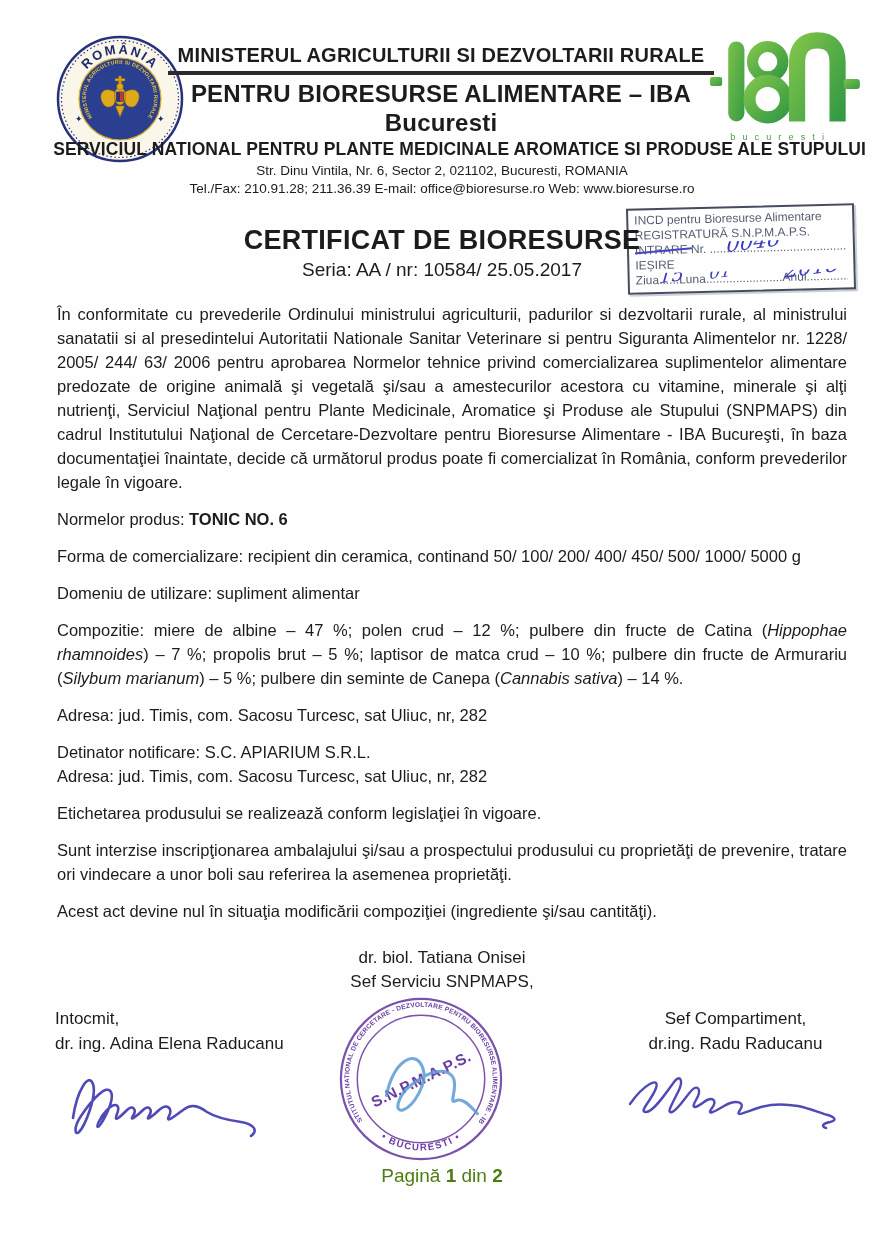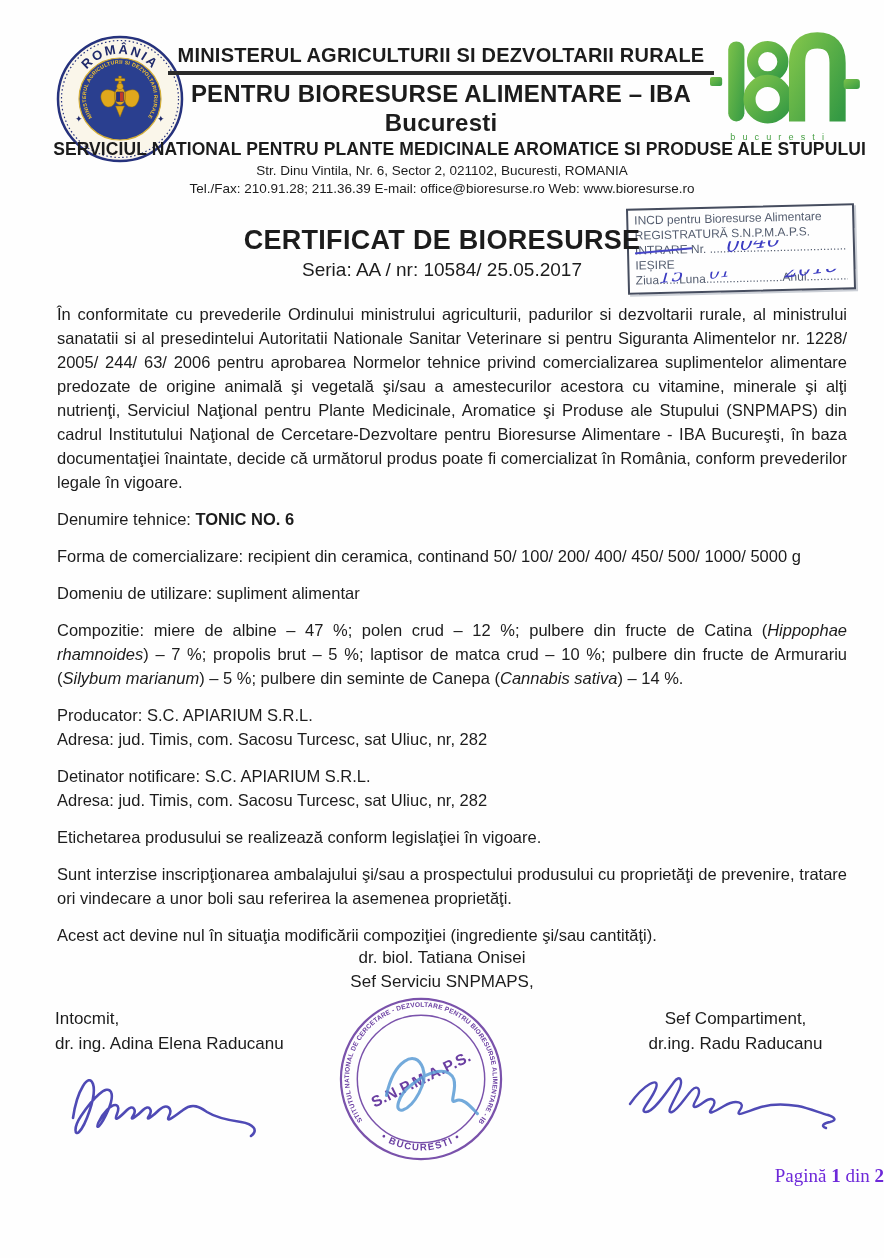--- a/index.html
+++ b/index.html
@@ -58,22 +58,22 @@
 
   
   .signatures { position:absolute; top:938px; left:0; width:100%; height:232px; font-size:17px; }
   .sig-center-role { position:absolute; top:8px; left:0; width:100%; text-align:center; line-height:24px; }
   .round-stamp { position:absolute; left:330px; top:50px; width:182px; height:182px; }
   .sig-left  { position:absolute; left:55px;  top:68px; width:245px; text-align:left; line-height:25px; }
   .sig-right { position:absolute; left:608px; top:68px; width:255px; text-align:center; line-height:25px; }
   .sig-script { margin-top:4px; }
 
   
-  .page-footer { position:absolute; top:1165px; left:0; width:100%; text-align:right;
-                 font-family:Liberation Serif, serif; font-size:19px; color:#6d28d9; }
+  .page-footer { position:absolute; top:1165px; left:0; width:100%; text-align:center;
+                 font-family:Liberation Sans, sans-serif; font-size:19px; color:#4d7c0f; }
   .page-footer .b { font-weight:bold; }
 </style>
 </head>
 <body>
 
 <div class="page">
 
   <div class="seal-logo">
     <svg viewBox="0 0 130 130" width="130" height="130">
       <circle cx="65" cy="65" r="62" fill="#faf6ea" stroke="#26327d" stroke-width="2.5"></circle>
@@ -151,26 +151,25 @@
     </div>
   </div>
 
   <div class="title-block">
     <div class="doc-title">CERTIFICAT DE BIORESURSE</div>
     <div class="doc-subtitle">Seria: AA / nr: 10584/ 25.05.2017</div>
   </div>
 
   <div class="body-text">
     <p>În conformitate cu prevederile Ordinului ministrului agriculturii, padurilor si dezvoltarii rurale, al ministrului sanatatii si al presedintelui Autoritatii Nationale Sanitar Veterinare si pentru Siguranta Alimentelor nr. 1228/ 2005/ 244/ 63/ 2006 pentru aprobarea Normelor tehnice privind comercializarea suplimentelor alimentare predozate de origine animală şi vegetală şi/sau a amestecurilor acestora cu vitamine, minerale şi alţi nutrienţi, Serviciul Naţional pentru Plante Medicinale, Aromatice şi Produse ale Stupului (SNPMAPS) din cadrul Institutului Naţional de Cercetare-Dezvoltare pentru Bioresurse Alimentare - IBA Bucureşti, în baza documentaţiei înaintate, decide că următorul produs poate fi comercializat în România, conform prevederilor legale în vigoare.</p>
-    <p><span>Denumire tehnice: </span><span class="b">TONIC NO. 6</span></p>
+    <p><span>Normelor produs: </span><span class="b">TONIC NO. 6</span></p>
     <p>Forma de comercializare: recipient din ceramica, continand 50/ 100/ 200/ 400/ 450/ 500/ 1000/ 5000 g</p>
     <p>Domeniu de utilizare: supliment alimentar</p>
     <p><span>Compozitie: miere de albine – 47 %; polen crud – 12 %; pulbere din fructe de Catina (</span><span class="i">Hippophae rhamnoides</span><span>) – 7 %; propolis brut – 5 %; laptisor de matca crud – 10 %; pulbere din fructe de Armurariu (</span><span class="i">Silybum marianum</span><span>) – 5 %; pulbere din seminte de Canepa (</span><span class="i">Cannabis sativa</span><span>) – 14 %.</span></p>
     <div class="group">
-      <div class="tight">Producator: S.C. APIARIUM S.R.L.</div>
       <div class="tight">Adresa: jud. Timis, com. Sacosu Turcesc, sat Uliuc, nr, 282</div>
     </div>
     <div class="group">
       <div class="tight">Detinator notificare: S.C. APIARIUM S.R.L.</div>
       <div class="tight">Adresa: jud. Timis, com. Sacosu Turcesc, sat Uliuc, nr, 282</div>
     </div>
     <p>Etichetarea produsului se realizează conform legislaţiei în vigoare.</p>
     <p>Sunt interzise inscripţionarea ambalajului şi/sau a prospectului produsului cu proprietăţi de prevenire, tratare ori vindecare a unor boli sau referirea la asemenea proprietăţi.</p>
     <p>Acest act devine nul în situaţia modificării compoziţiei (ingrediente şi/sau cantităţi).</p>
   </div>

